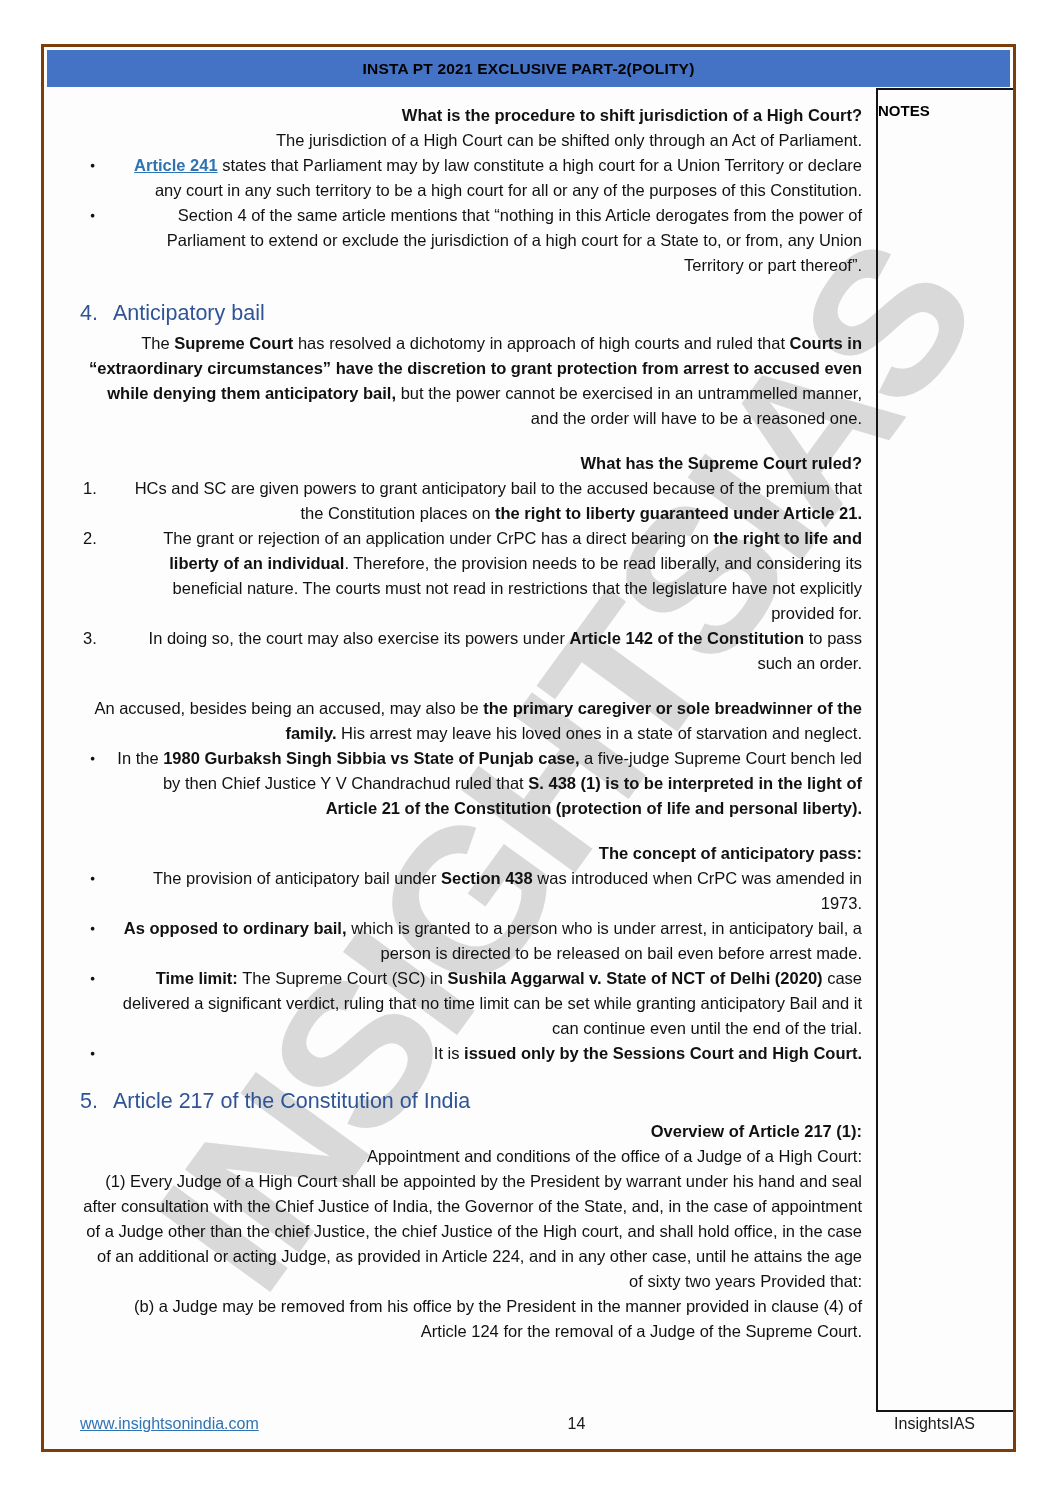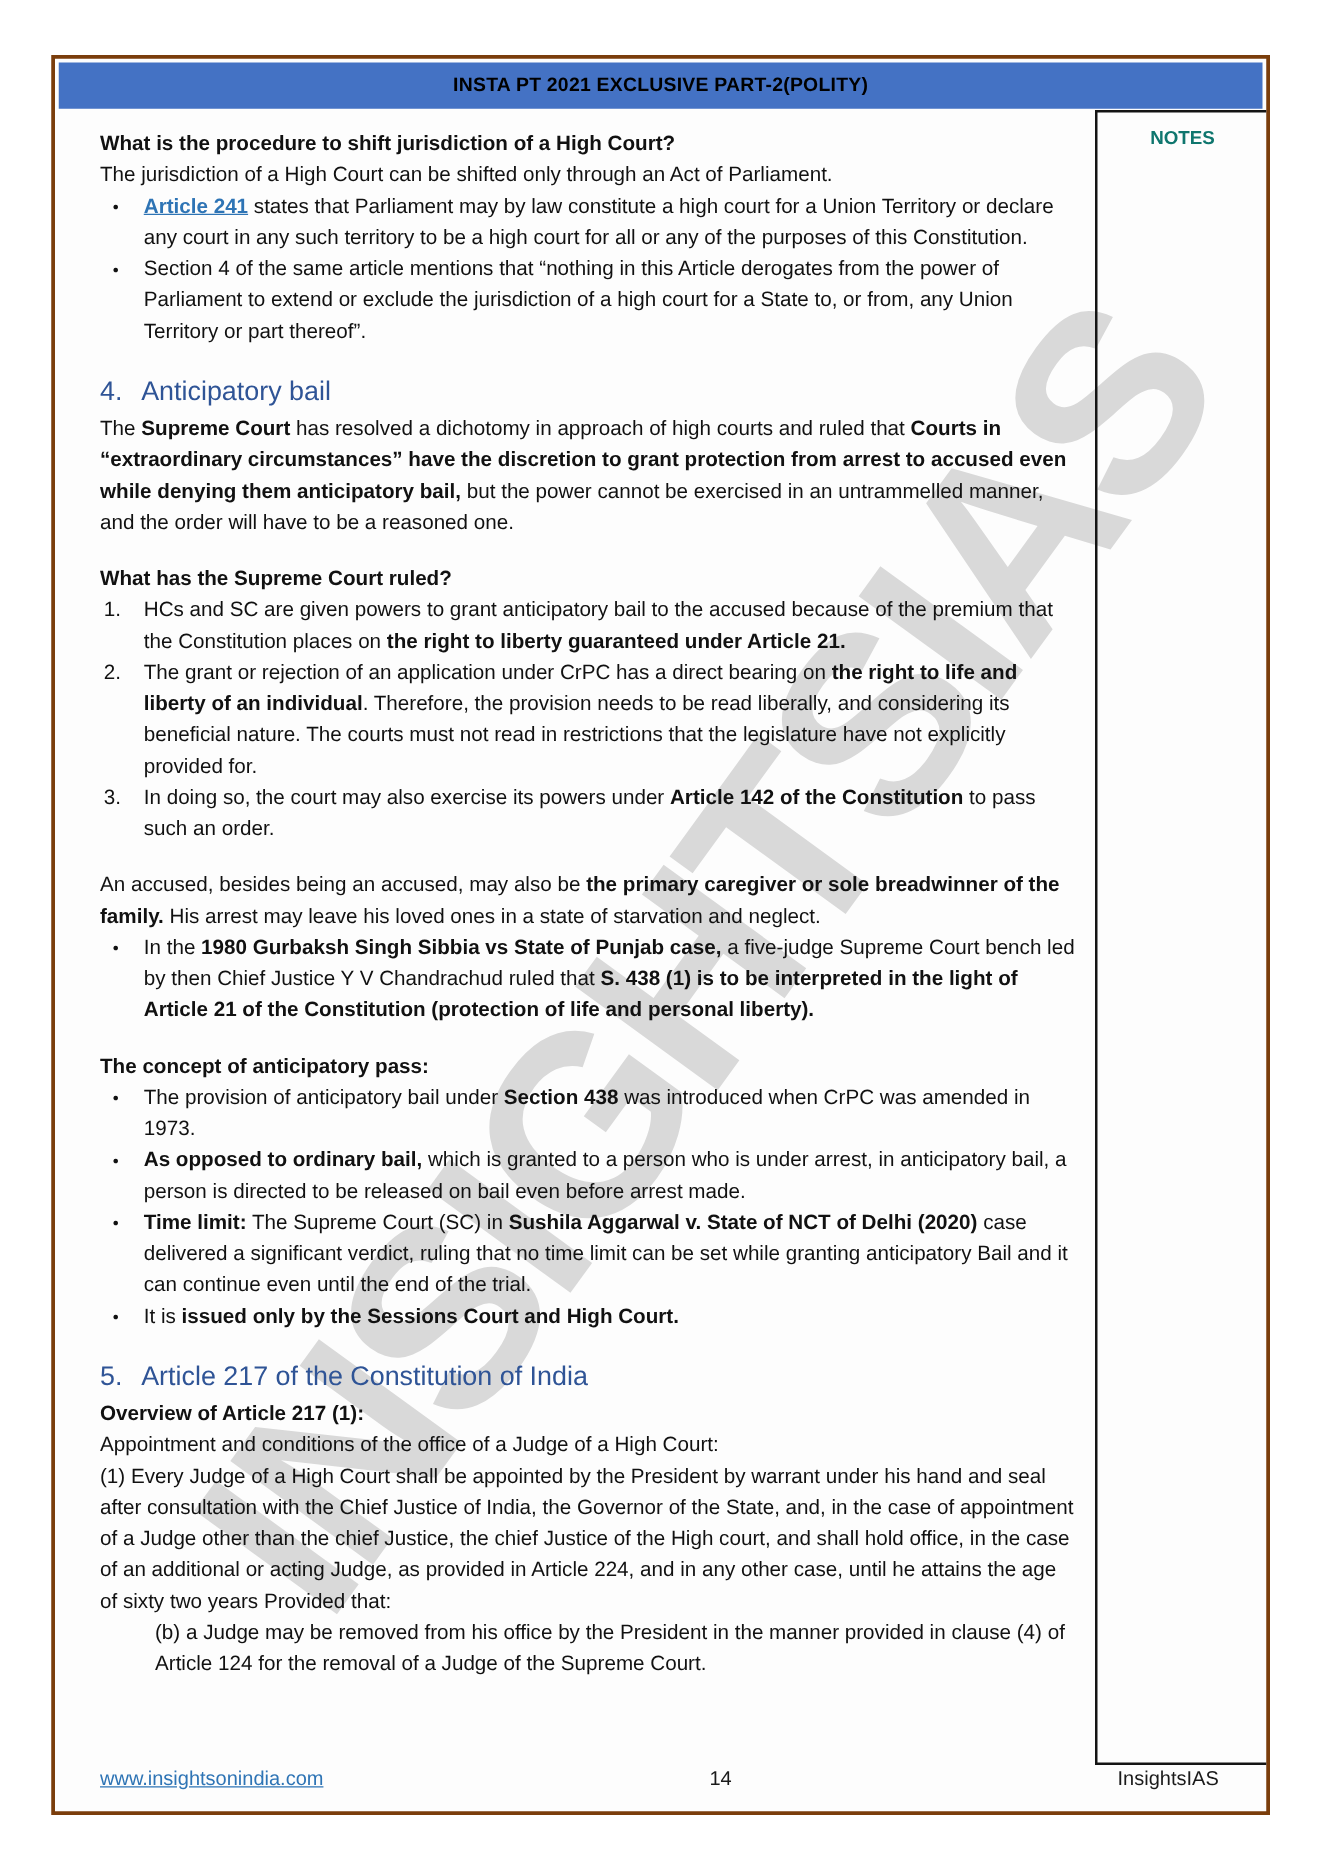--- a/index.html
+++ b/index.html
@@ -15,34 +15,34 @@
     position:absolute;left:3px;top:3px;right:3px;height:37px;
     background:var(--header-bg,#4472c4);color:#000000;font-weight:700;
     font-size:15.5px;line-height:37px;text-align:center;z-index:4;
     letter-spacing:.2px;
   }
   .notes-box{
     position:absolute;left:832px;top:41px;width:136px;height:1320px;
     border:2px solid #141414;background:transparent;z-index:3;
   }
   .notes-title{
-    display:block;text-align:center;margin-top:12px;font-weight:700;
-    font-size:15px;color:#0f766e;
+    display:block;text-align:left;margin-top:12px;font-weight:700;
+    font-size:15px;color:#000000;
   }
   .watermark{
     position:absolute;left:520px;top:720px;
     transform:translate(-50%,-50%) rotate(-54deg);
     font-size:205px;font-weight:700;color:var(--watermark,#d9d9d9);
     letter-spacing:-8px;white-space:nowrap;z-index:1;user-select:none;
   }
   .content{
     position:absolute;left:36px;top:56px;width:782px;z-index:2;
     font-size:16.5px;line-height:25px;
   }
-  .block{margin:0;}
+  .block{margin:0;text-align:right;}
   .b{font-weight:700;}
   .bold-heading{font-weight:700;}
   .doclink{color:var(--link,#2e74b5);font-weight:700;text-decoration:underline;cursor:pointer;}
   .bullet,.numbered{position:relative;padding-left:35px;}
   .marker{position:absolute;left:3px;top:0;line-height:25px;}
   .dot{left:10px;font-size:8.5px;}
   .indent{padding-left:44px;}
   .spacer{height:20px;}
   .section-heading{
     margin:20px 0 3px 0;font-size:21.5px;line-height:30px;

